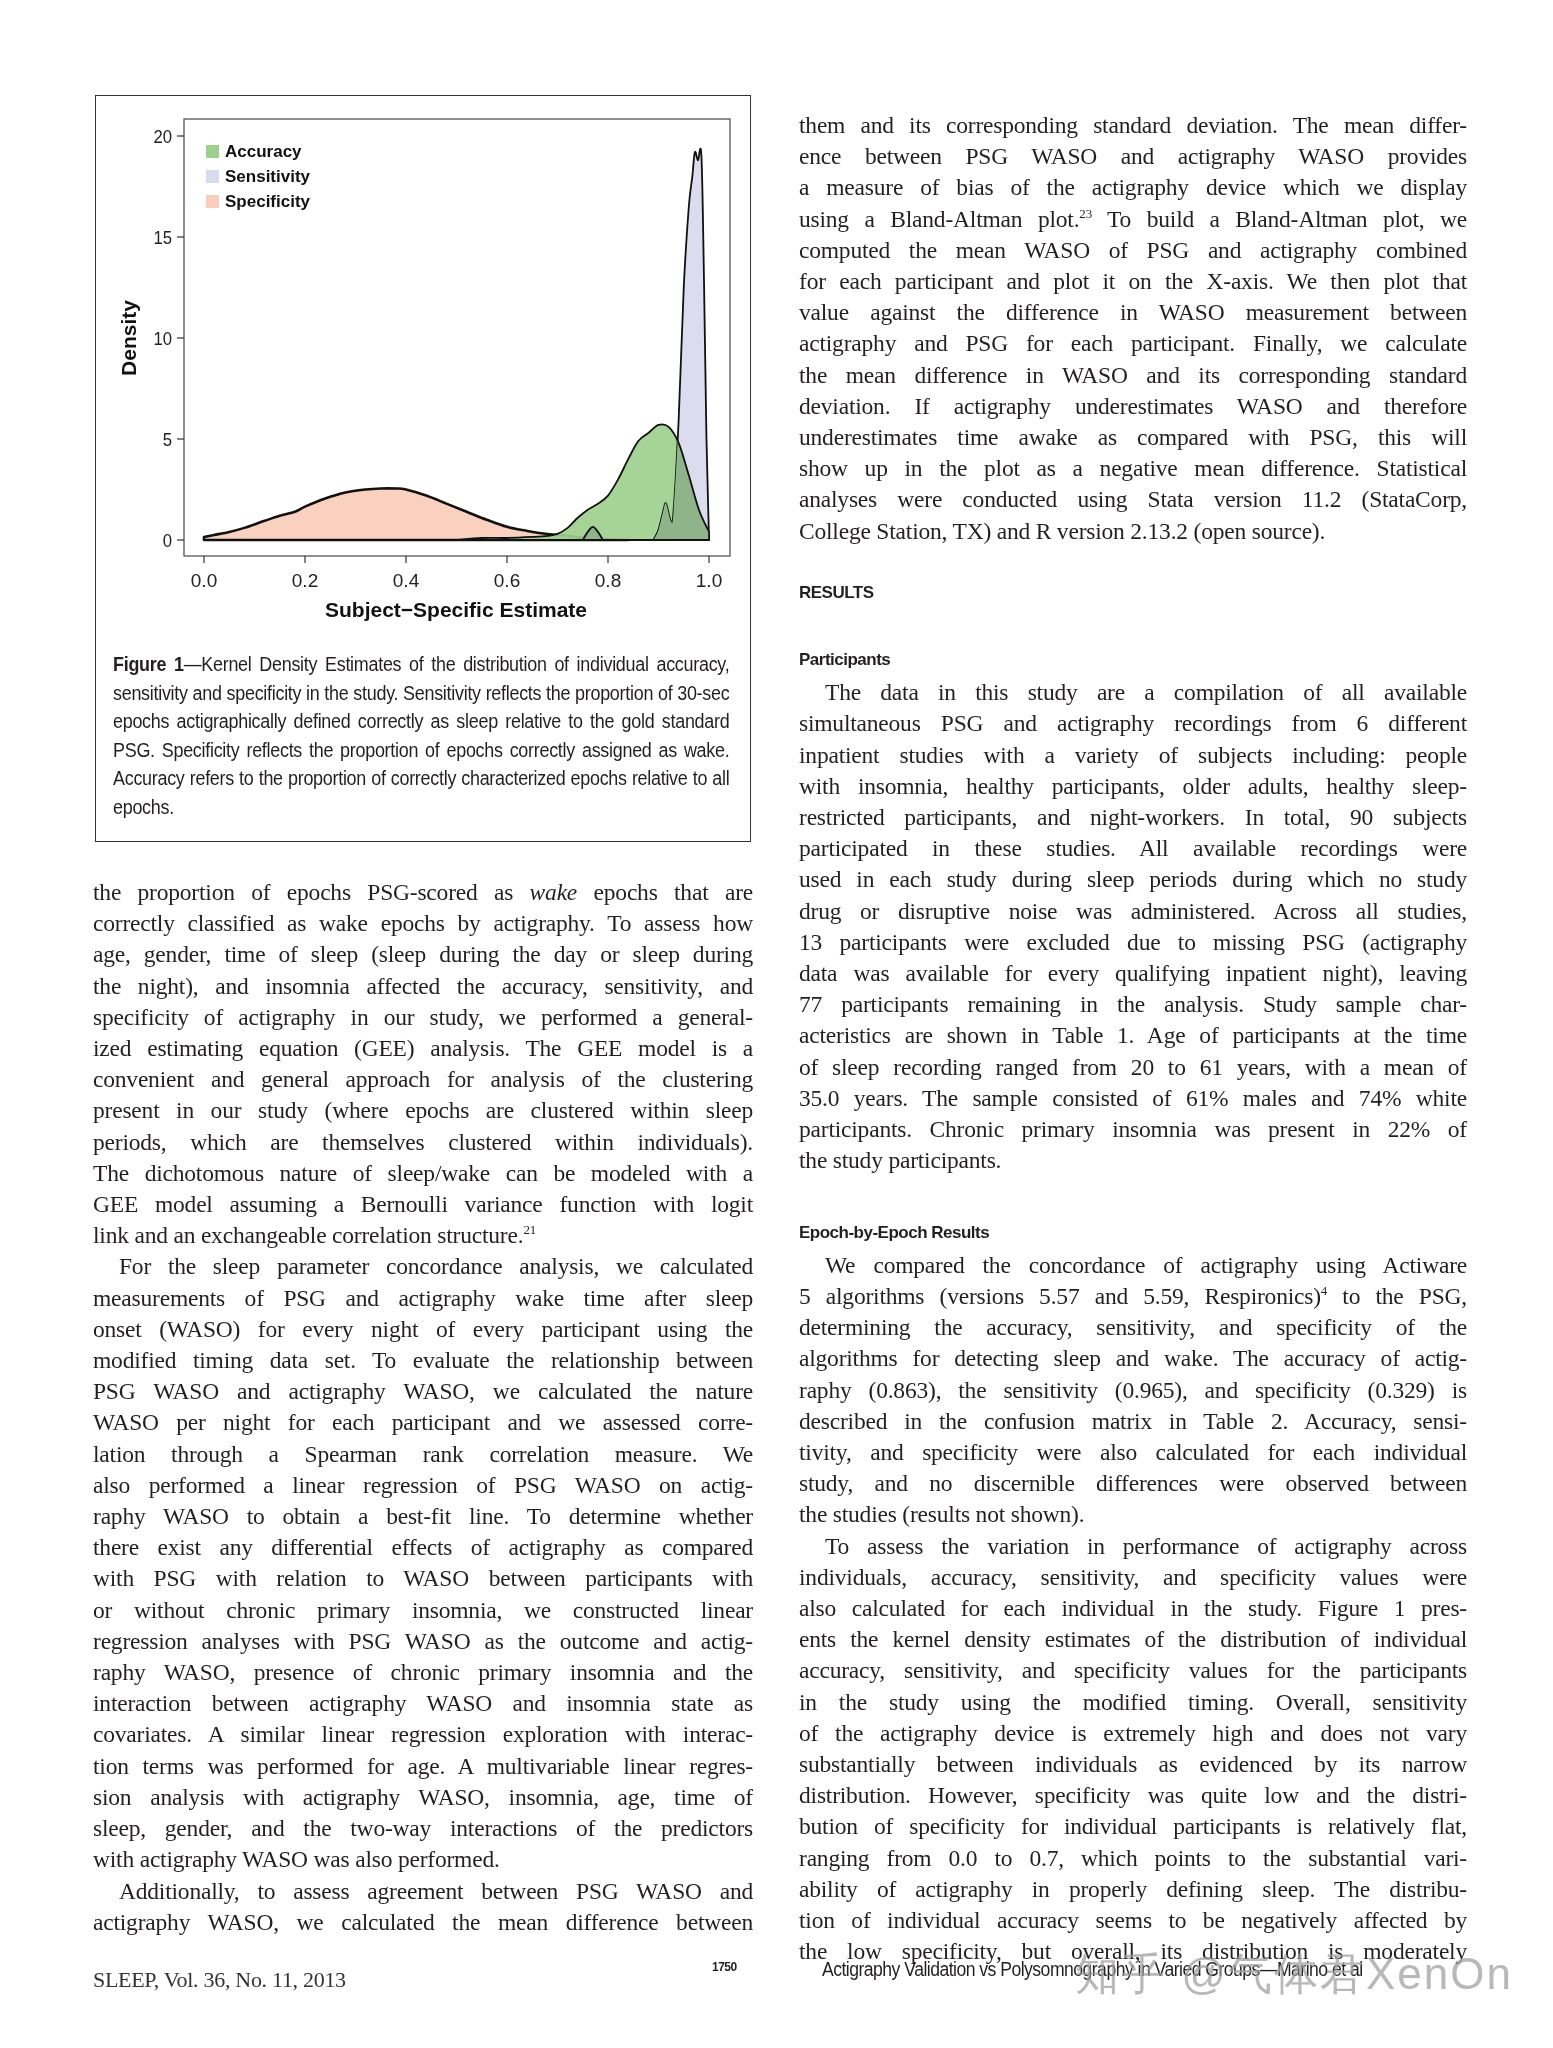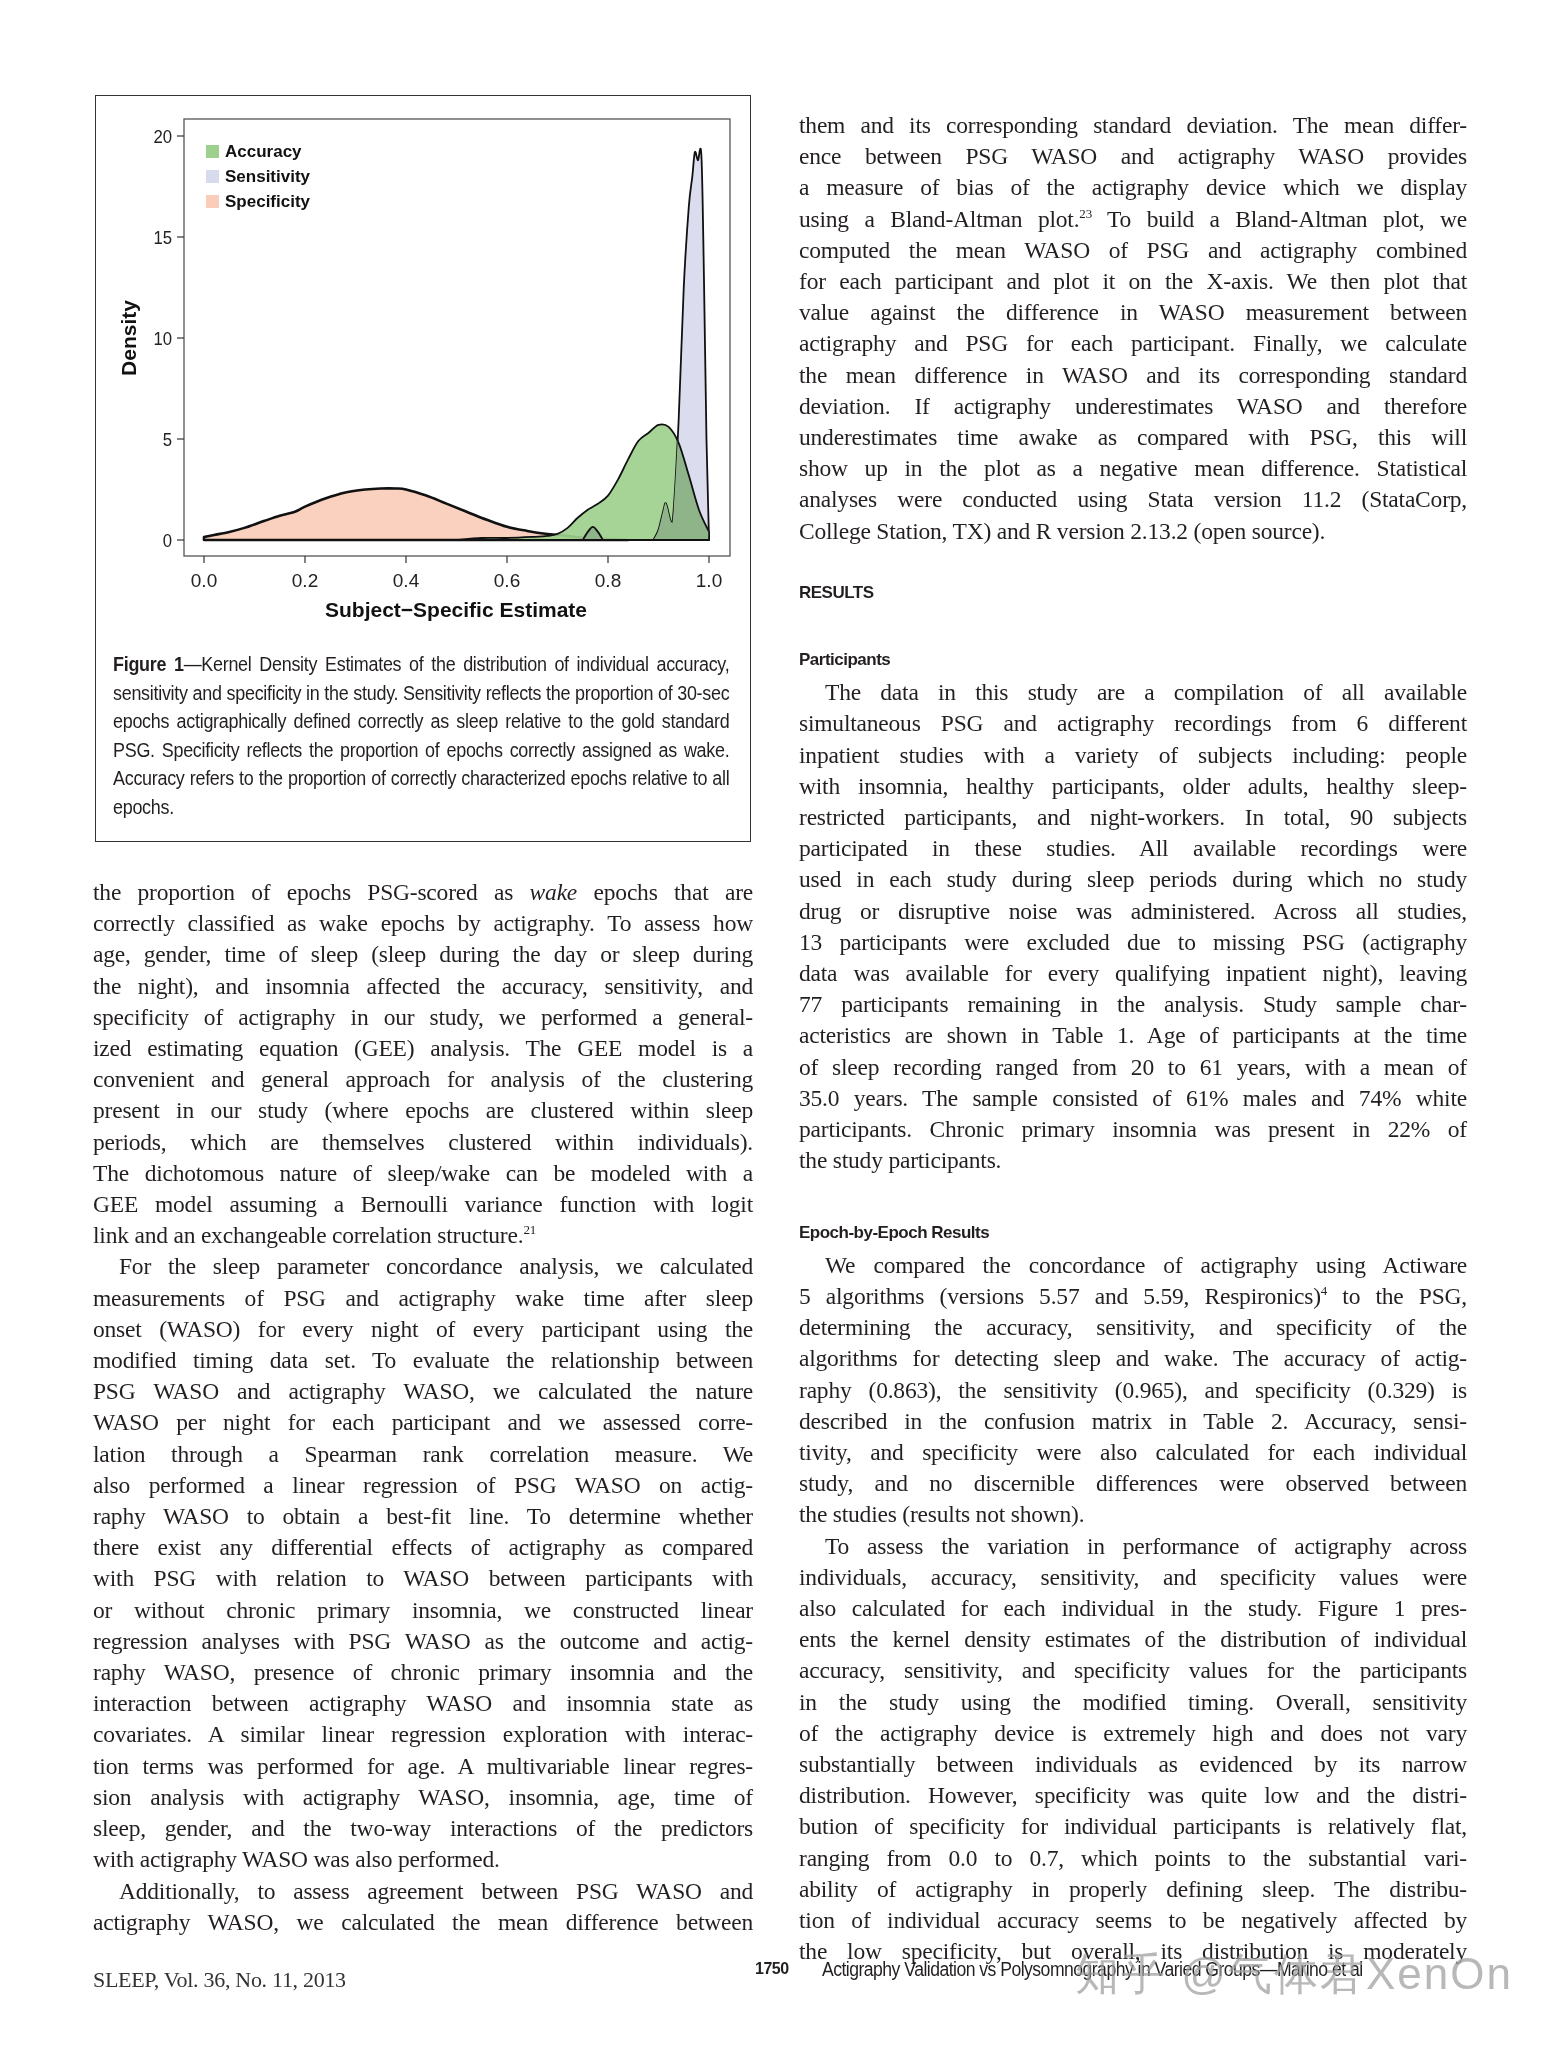--- a/index.html
+++ b/index.html
@@ -17,21 +17,21 @@
   .right-col { left:799px; top:110px; width:668px; }
   .heading { font-family:"Liberation Sans", "DejaVu Sans", sans-serif; font-weight:bold; font-size:17px; letter-spacing:-0.5px; margin:0; }
   .h-results { margin-top:30px; margin-bottom:36px; }
   .h-sub { margin-top:8px; margin-bottom:2px; }
   .gap { height:32px; }
   .line { display:block; text-align:justify; text-align-last:justify; white-space:nowrap; }
   .line.last { text-align-last:left; }
   sup { font-size:13px; line-height:0; vertical-align:super; }
 
   #footer-left { position:absolute; left:93px; top:1955px; font-size:22px; letter-spacing:-0.3px; color:#333;margin-top:12px; }
-  #footer-page { position:absolute; left:755px; top:1960px; font-size:16px; font-weight:bold; letter-spacing:-0.5px; }
+  #footer-page { position:absolute; left:712px; top:1960px; font-size:12px; font-weight:bold; letter-spacing:-0.5px; }
   #footer-running { position:absolute; left:822px; top:1958px; font-size:20px; letter-spacing:-0.6px; transform:scaleX(0.88); transform-origin:left top; }
   #watermark { position:absolute; left:1075px; top:1945px; font-size:44px; color:rgba(160,160,160,0.75); letter-spacing:2px; font-weight:400; }
 </style>
 </head>
 <body>
 
 <div id="figure-box">
   <svg id="chart-svg" width="656" height="560" viewBox="95 95 656 560" xmlns="http://www.w3.org/2000/svg">
     <rect x="183" y="118" width="546" height="437" fill="#fff" stroke="#555" stroke-width="1.3"></rect>
     <g id="series-layer">

